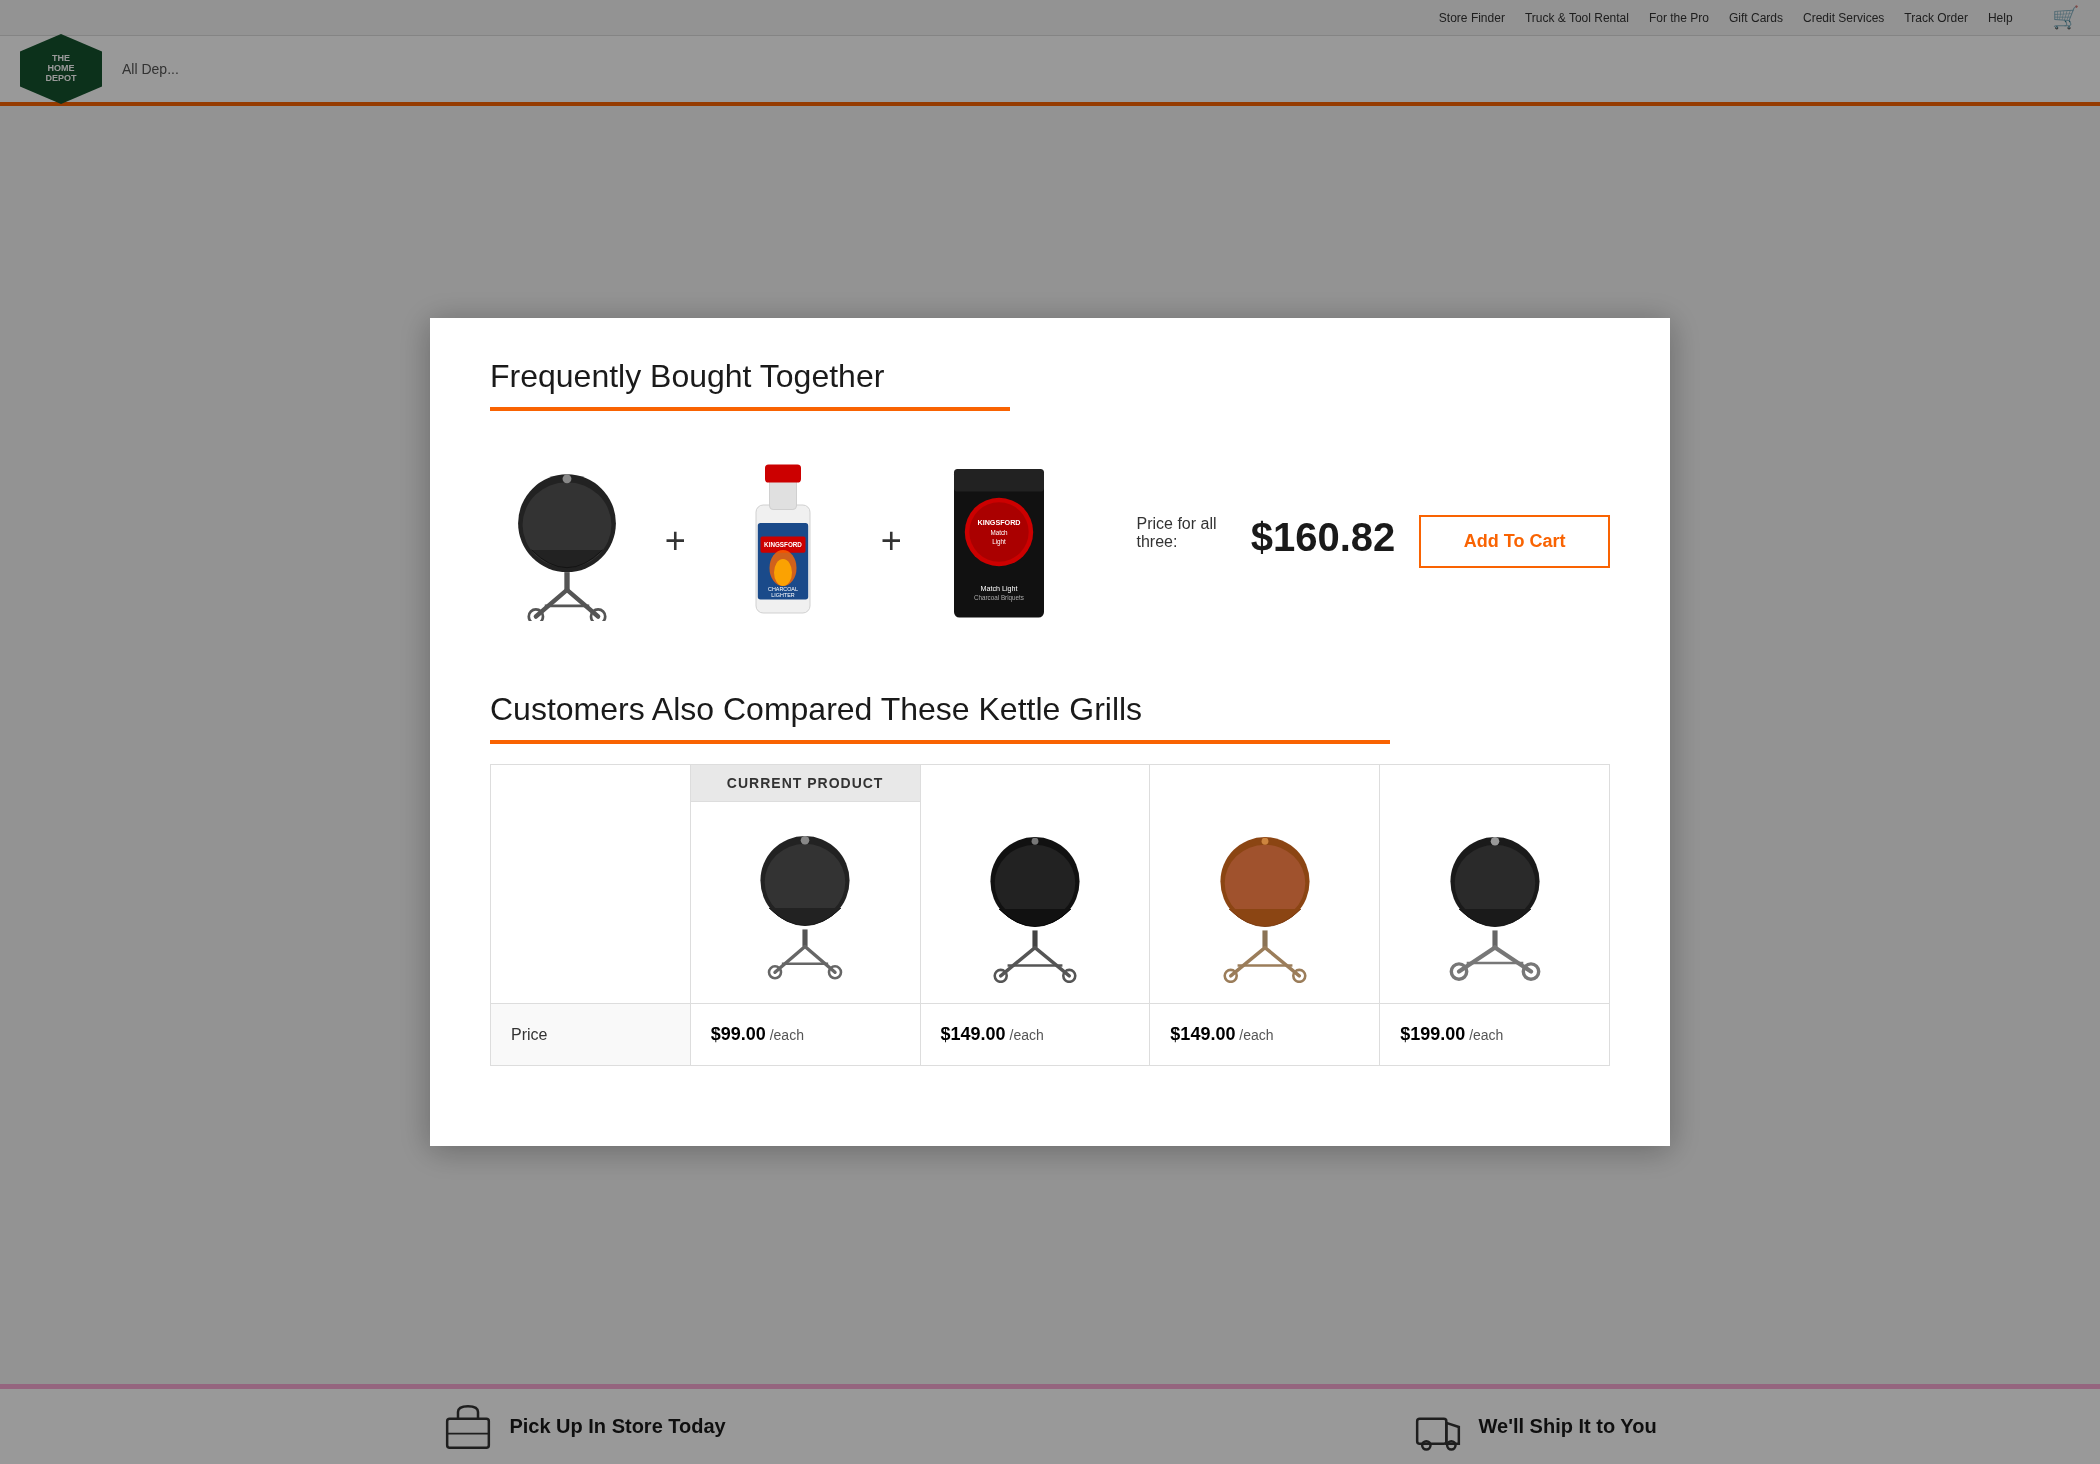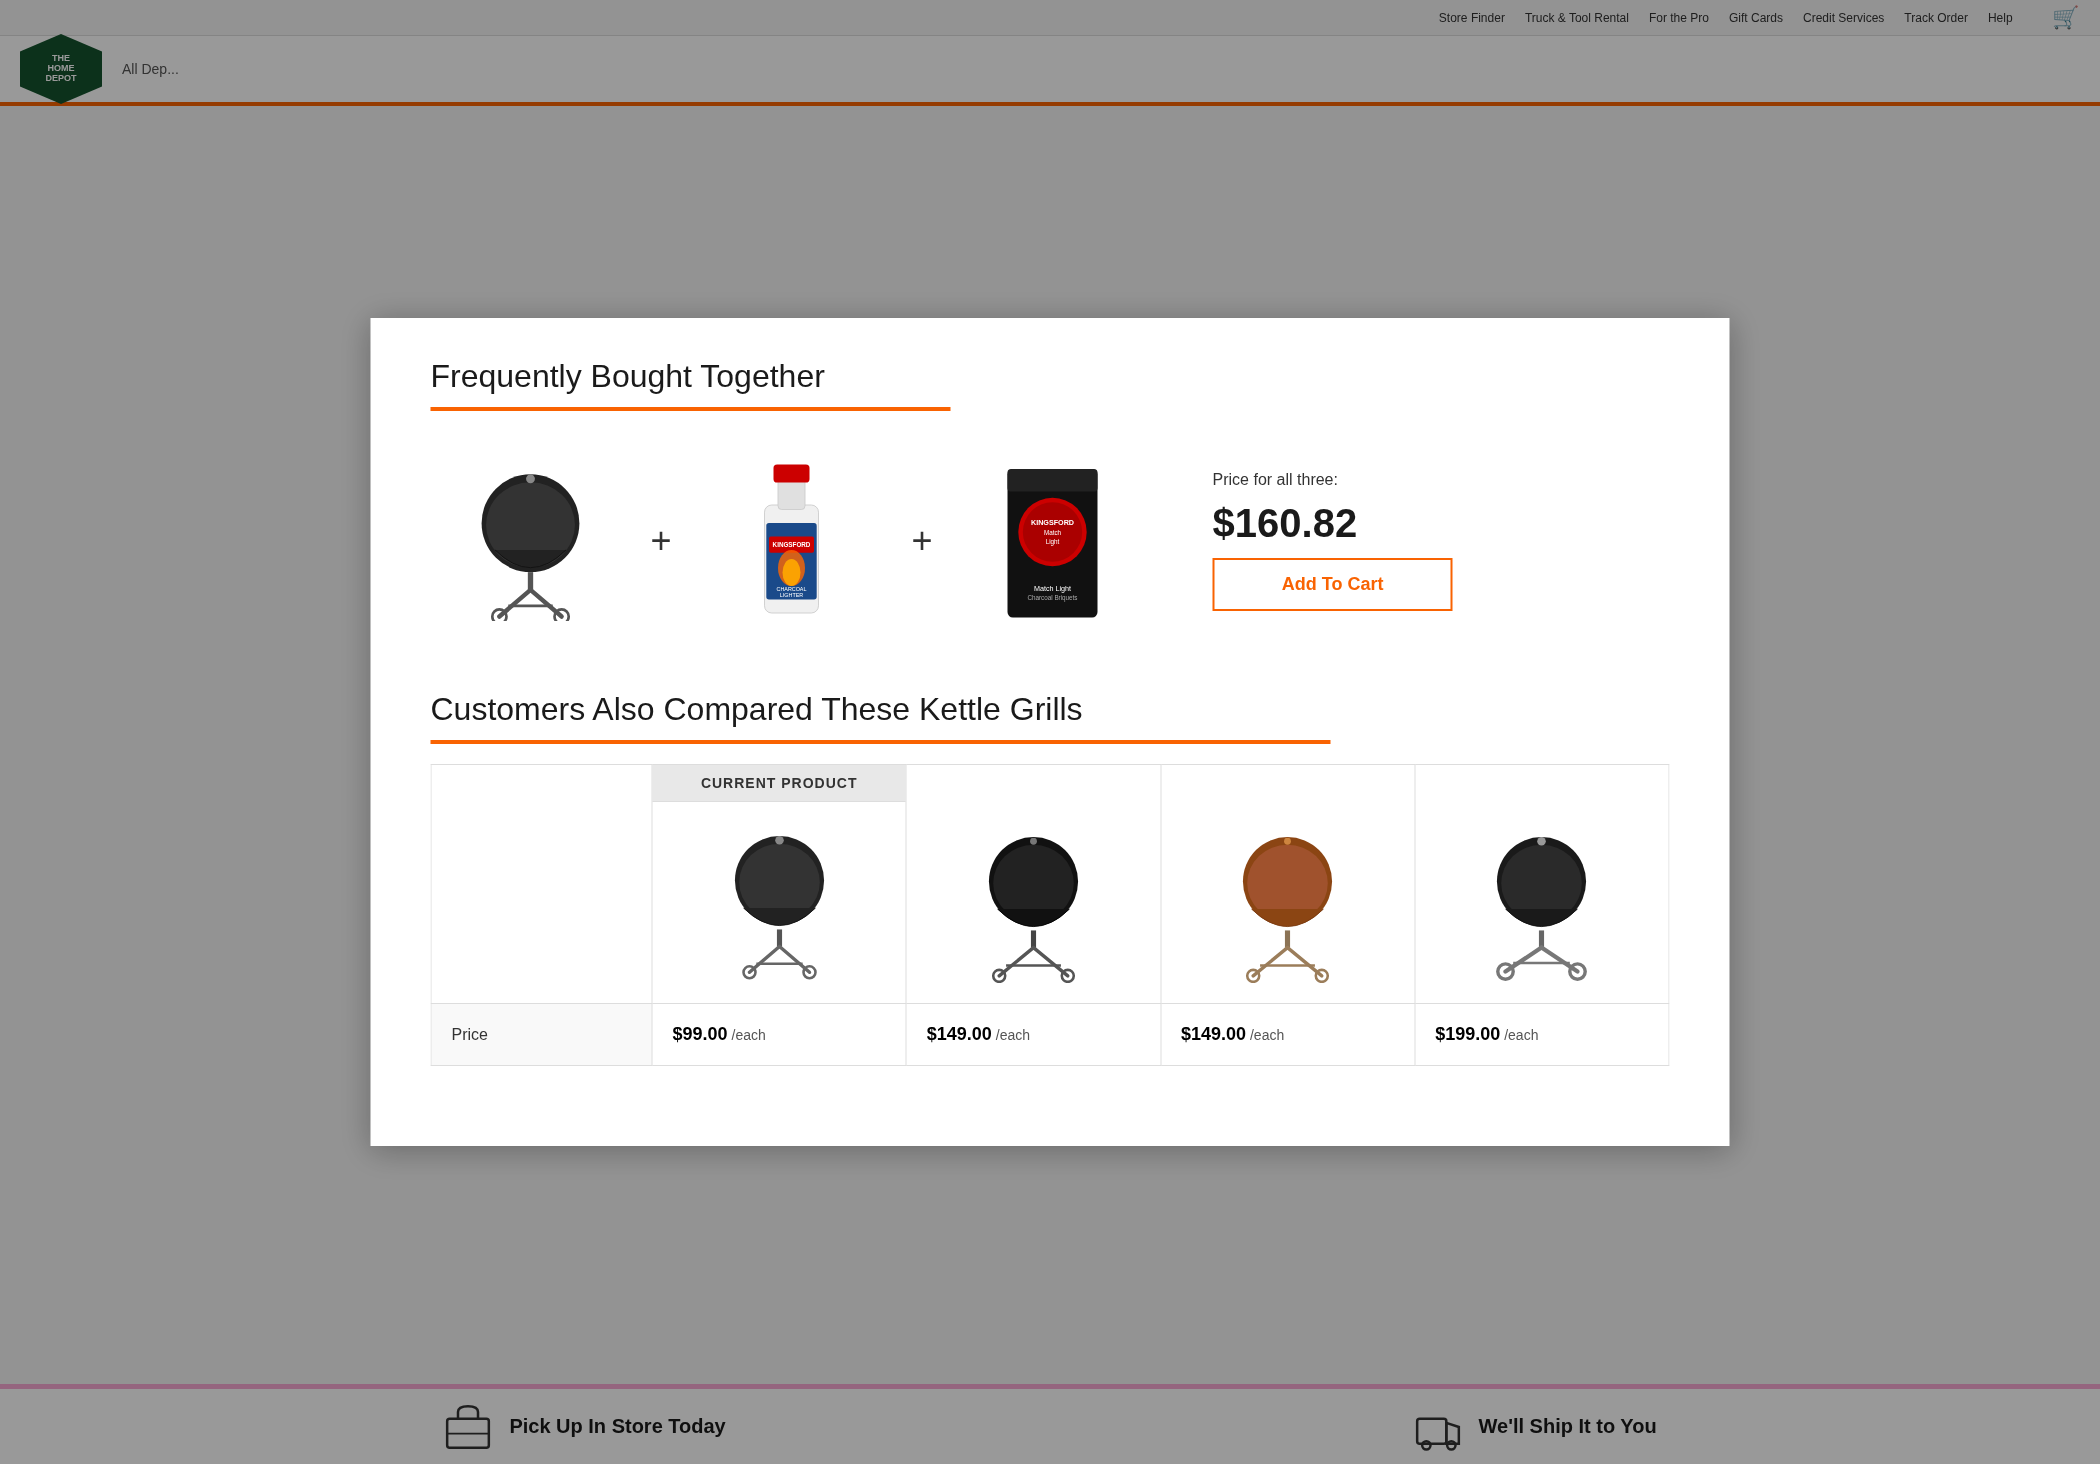--- a/index.html
+++ b/index.html
@@ -49,21 +49,21 @@
       z-index: 10;
     }
 
     
     .modal {
       position: fixed;
       top: 50%;
       left: 50%;
       transform: translate(-50%, -50%);
       background: #fff;
-      width: 1359px;
+      width: 1240px;
       max-width: 95vw;
       max-height: 90vh;
       overflow-y: auto;
       z-index: 20;
       padding: 40px 60px;
       box-shadow: 0 4px 30px rgba(0,0,0,0.3);
     }
 
     
     .section-title {
@@ -102,22 +102,22 @@
     .fbt-plus {
       font-size: 36px;
       color: #333;
       padding: 0 20px;
       font-weight: 300;
     }
 
     .fbt-pricing {
       margin-left: 60px;
       display: flex;
-      flex-direction: column;
-      gap: 12px;
+      flex-direction: row;
+      gap: 24px;
     }
 
     .fbt-price-label {
       font-size: 16px;
       color: #333;
     }
 
     .fbt-price {
       font-size: 40px;
       font-weight: 700;

